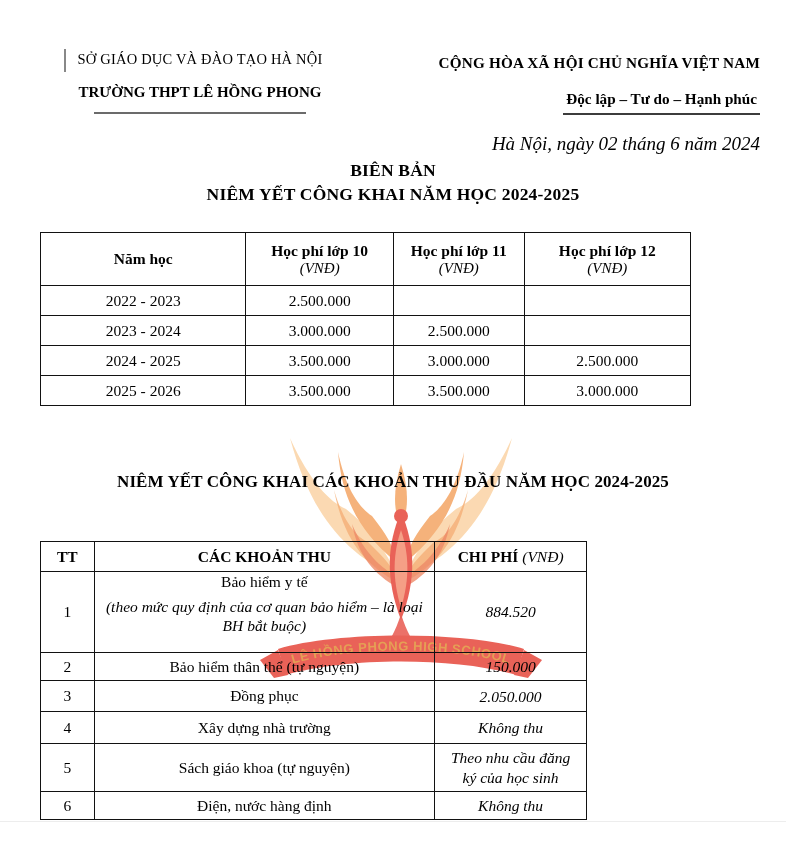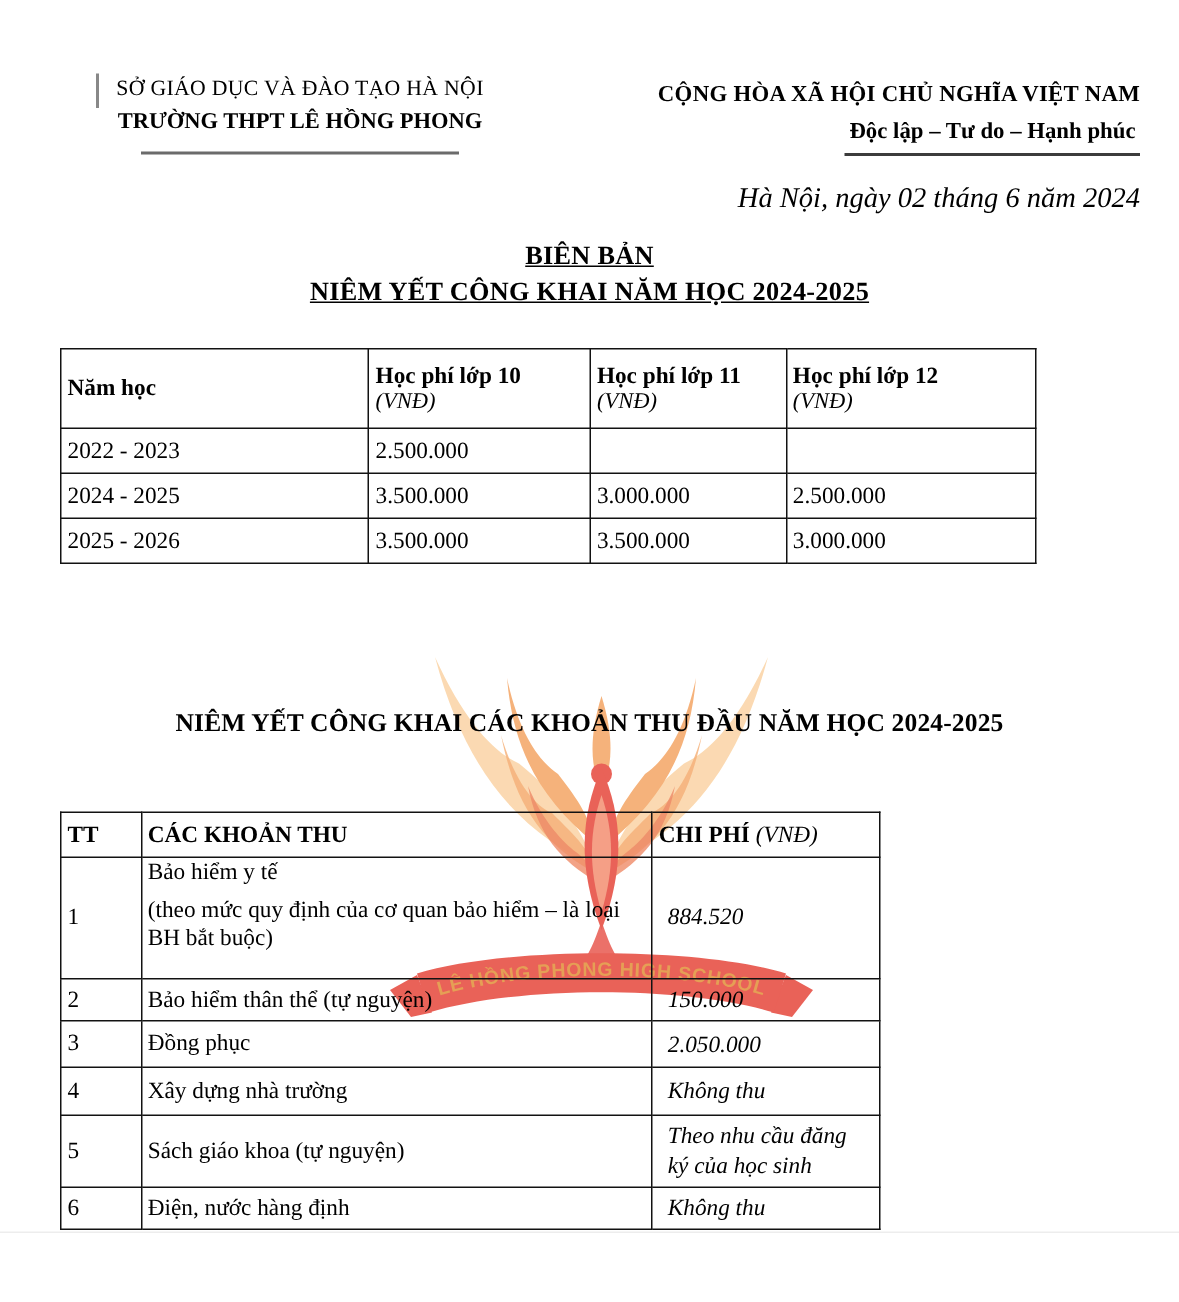--- a/index.html
+++ b/index.html
@@ -18,58 +18,58 @@
     position:absolute;left:250px;top:412px;width:302px;height:282px;
     z-index:0;opacity:.95;pointer-events:none;
   }
 
   
   .cursor-bar{position:absolute;left:64px;top:49px;width:1.5px;height:23px;background:#888;}
   .header-left{
     position:absolute;left:66px;top:49px;width:268px;text-align:center;line-height:1.45;
   }
   .header-left .dept{font-size:14.5px;letter-spacing:.2px;}
-  .header-left .school{font-size:15px;font-weight:bold;margin-top:1px;}
+  .header-left .school{font-size:15px;font-weight:bold;margin-top:12px;}
   .header-left .rule{width:212px;border-top:2px solid #6b6b6b;margin:8px auto 0;}
 
   .header-right{
     position:absolute;left:404px;top:52px;width:356px;text-align:right;line-height:1.4;
   }
   .header-right .country{font-size:15.2px;font-weight:bold;letter-spacing:.2px;}
   .header-right .motto{
     display:inline-block;font-size:15.2px;font-weight:bold;
-    border-bottom:2px solid #3c3c3c;padding:0 3px 3px;margin-top:4px;
+    border-bottom:2px solid #3c3c3c;padding:0 3px 3px;margin-top:15px;
   }
   .header-right .dateline{font-style:italic;font-size:19px;margin-top:16px;}
 
   
   .doc-title{
     position:absolute;left:0;top:159px;width:100%;text-align:center;
-    font-size:17.5px;font-weight:bold;line-height:1.35;letter-spacing:.2px;text-decoration:underline;
+    font-size:17.5px;font-weight:bold;line-height:1.35;letter-spacing:.2px;
   }
   .section2-title{
     position:absolute;left:0;top:472px;width:100%;text-align:center;
     font-size:17px;font-weight:bold;letter-spacing:.1px;
   }
 
   
   table{border-collapse:collapse;table-layout:fixed;background:transparent;}
-  td,th{border:1.6px solid #121212;padding:1px 4px;text-align:left;vertical-align:middle;
+  td,th{border:1.6px solid #121212;padding:1px 4px;text-align:center;vertical-align:middle;
         font-size:15.5px;font-weight:normal;overflow:hidden;}
   .tuition{position:absolute;left:40px;top:232px;width:651px;}
   .tuition thead tr{height:53px;}
   .tuition tbody tr{height:30px;}
   .tuition th .h-label{font-weight:bold;font-size:15.5px;}
   .tuition th .h-unit{font-style:italic;font-size:15px;line-height:1.1;}
 
   .fees{position:absolute;left:40px;top:541px;width:547px;}
   .fees thead tr{height:30px;}
   .fees th{font-weight:bold;}
   .fees .unit{font-style:italic;font-weight:normal;}
-  .fee-note{max-width:372px;margin:5px auto 16px;line-height:1.25;}
+  .fee-note{max-width:372px;margin:5px auto 16px;line-height:1.25;font-style:italic;}
   .fee-item-main{line-height:1.2;}
   .r1{height:77px;} .r2{height:28px;} .r3{height:31px;}
   .r4{height:32px;} .r5{height:48px;} .r6{height:28px;}
   .cost-cell{line-height:1.25;padding:1px 10px;font-style:italic;}
 
   .page-bottom-line{position:absolute;left:0;top:821px;width:100%;height:1px;background:#ededed;}
 </style>
 </head>
 <body>
 
@@ -160,20 +160,26 @@
         </tr>
       </thead>
       <tbody>
         <tr>
           <td>2022 - 2023</td>
           <td>2.500.000</td>
           <td></td>
           <td></td>
         </tr>
         <tr>
+          <td>2023 - 2024</td>
+          <td>3.000.000</td>
+          <td>2.500.000</td>
+          <td></td>
+        </tr>
+        <tr>
           <td>2024 - 2025</td>
           <td>3.500.000</td>
           <td>3.000.000</td>
           <td>2.500.000</td>
         </tr>
         <tr>
           <td>2025 - 2026</td>
           <td>3.500.000</td>
           <td>3.500.000</td>
           <td>3.000.000</td>

